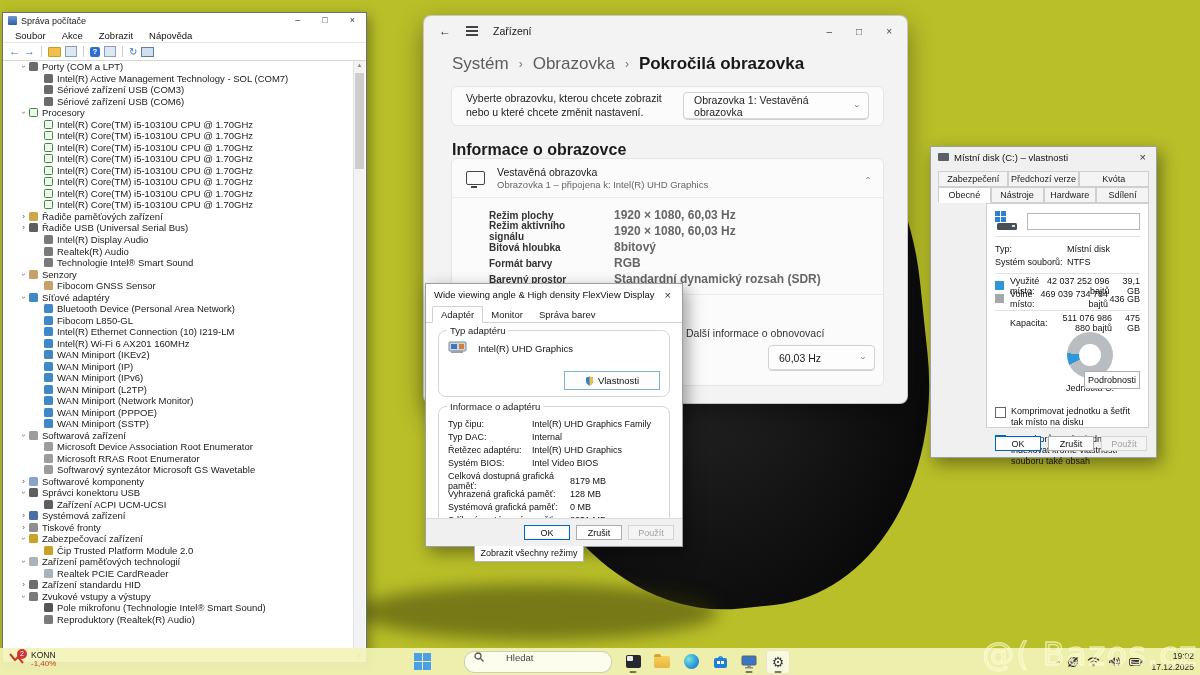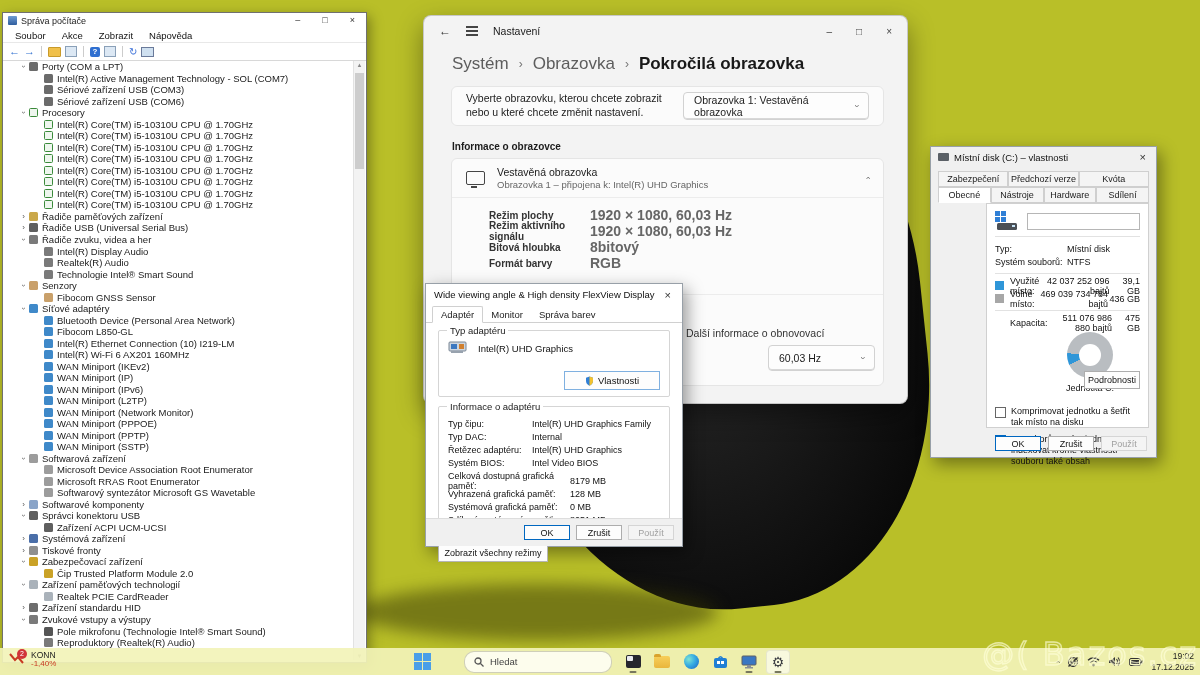--- a/index.html
+++ b/index.html
@@ -72,34 +72,34 @@
   .crumb-sep{font-size:12px;color:#767676;}
   .card{position:absolute;left:27px;width:433px;background:#fbfbfb;border:1px solid #e5e5e5;
     border-radius:6px;box-sizing:border-box;}
   .card1{top:70px;height:40px;display:flex;align-items:center;justify-content:space-between;padding:0 14px;}
   .card1-label{width:258px;font-size:10.5px;line-height:1.3;color:#1b1b1b;}
   .dropdown{height:26px;border:1px solid #d2d2d2;border-radius:4px;background:#fdfdfd;
     display:flex;align-items:center;gap:26px;padding:0 10px;font-size:10.5px;color:#1b1b1b;
     box-shadow:inset 0 -1px 0 #d8d8d8;}
   .chev{display:inline-block;transform:rotate(90deg);font-size:9px;color:#555;}
   .chev.up{transform:rotate(-90deg);}
-  .section-title{position:absolute;left:28px;top:125px;font-size:10px;font-weight:700;}
+  .section-title{position:absolute;left:28px;top:125px;font-size:16px;font-weight:700;}
   .card2{top:142px;height:228px;}
   .card2-header{height:38px;display:flex;align-items:center;gap:12px;padding:0 14px;
     border-bottom:1px solid #ececec;}
   .mon{width:17px;height:12px;border:1.5px solid #454545;border-radius:2px;position:relative;flex:none;}
   .mon::after{content:"";position:absolute;left:4px;bottom:-4px;width:6px;height:2px;background:#454545;}
   .card2-titles{display:flex;flex-direction:column;gap:1px;}
   .card2-title{font-size:10.5px;color:#1b1b1b;}
   .card2-sub{font-size:9.5px;color:#666;}
   .card2-header .chev{margin-left:auto;}
   .info-rows{padding:9px 0 0 37px;font-weight:bold;}
   .info-row{height:16px;display:flex;align-items:center;}
   .info-label{width:101px;font-size:10px;color:#333;}
-  .info-value{font-size:14px;color:#666;}
+  .info-value{font-size:12px;color:#666;margin-left:24px;}
   .refresh-row{position:absolute;left:0;right:0;top:135px;bottom:0;border-top:1px solid #ececec;}
   .refresh-label{position:absolute;left:234px;top:32px;font-size:10.5px;color:#333;white-space:nowrap;}
   .refresh-dd{position:absolute;right:8px;top:50px;width:85px;height:24px;justify-content:space-between;}
 
   
   .btn{height:15px;border:1px solid #adadad;background:#fdfdfd;display:flex;align-items:center;
     justify-content:center;font-size:9px;color:#111;box-sizing:border-box;}
   .btn.default{border:1px solid #0067c0;}
   .btn.disabled{color:#9f9f9f;border-color:#d5d5d5;background:#f4f4f4;}
 
@@ -107,33 +107,33 @@
   .win-ad{position:absolute;left:425px;top:283px;width:256px;height:262px;background:#fff;
     border:1px solid #98a0a8;box-shadow:4px 6px 16px rgba(0,0,0,.4);z-index:30;color:#111;}
   .ad-titlebar{height:21px;display:flex;align-items:center;padding:0 8px;gap:6px;}
   .ad-title{flex:1;font-size:9.5px;white-space:nowrap;overflow:hidden;}
   .x-btn{font-size:11px;color:#333;padding:0 3px;}
   .ad-tabs{display:flex;align-items:flex-end;padding:1px 6px 0;border-bottom:1px solid #d0d0d0;height:16px;}
   .ad-tab{padding:2px 8px 2px;font-size:9.5px;color:#222;}
   .ad-tab.active{border:1px solid #d0d0d0;border-bottom:1px solid #fff;background:#fff;
     border-radius:2px 2px 0 0;margin-bottom:-1px;}
   .ad-body{position:absolute;top:38px;left:0;right:0;bottom:27px;padding:8px 12px;box-sizing:border-box;}
-  .groupbox{position:relative;border:1px solid #d5d5d5;border-radius:2px;padding:10px 9px 7px;
+  .groupbox{position:relative;border:1px solid #d5d5d5;border-radius:8px;padding:10px 9px 7px;
     margin-bottom:9px;}
   .gb-title{position:absolute;top:-6px;left:8px;background:#fff;padding:0 3px;font-size:9.5px;color:#1a1a1a;}
   .gb1{height:48px;}
   .gb1-row{display:flex;align-items:center;gap:8px;}
   .btn-vlast{position:absolute;right:9px;bottom:6px;width:94px;height:17px;border:1px solid #7fb0e0;
     background:#fdfdfd;display:flex;align-items:center;justify-content:center;gap:4px;font-size:9.5px;}
   .ad-row{display:flex;height:13px;align-items:center;font-size:9px;}
   .ad-lab{width:84px;flex:none;}
   .ad-mem .ad-lab{width:122px;}
   .mem-gap{height:5px;}
   .btn-modes{width:108px;height:17px;border:1px solid #b5b5b5;background:#fdfdfd;display:flex;
-    align-items:center;justify-content:center;font-size:9px;}
+    align-items:center;justify-content:center;font-size:9px;margin-left:36px;}
   .ad-footer{position:absolute;left:0;right:0;bottom:0;height:27px;background:#f0f0f0;
     border-top:1px solid #ddd;display:flex;align-items:center;justify-content:flex-end;gap:6px;padding:0 8px;}
   .ad-footer .btn{width:46px;}
 
   
   .win-dk{position:absolute;left:930px;top:146px;width:225px;height:310px;background:#f0f0f0;
     border:1px solid #98a0a8;box-shadow:4px 6px 16px rgba(0,0,0,.4);z-index:25;color:#111;}
   .dk-titlebar{height:20px;display:flex;align-items:center;gap:5px;padding:0 7px;}
   .dk-title{flex:1;font-size:9.5px;white-space:nowrap;overflow:hidden;}
   .dk-mini-drive{width:11px;height:8px;background:#5a6066;border-radius:1px;flex:none;}
@@ -173,21 +173,21 @@
   .wg-ic{position:relative;width:17px;height:16px;}
   .wg-badge{position:absolute;top:-2px;right:-2px;width:10px;height:10px;border-radius:50%;
     background:#d13438;color:#fff;font-size:7px;line-height:10px;text-align:center;}
   .wg-txt{display:flex;flex-direction:column;line-height:1.1;}
   .wg-ticker{font-size:8.5px;color:#222;}
   .wg-change{font-size:8px;color:#c83a22;}
   .tb-center{position:absolute;left:50%;top:0;height:27px;transform:translateX(-50%);
     display:flex;align-items:center;gap:9px;}
   .tb-start{width:24px;height:24px;display:flex;align-items:center;justify-content:center;border-radius:4px;}
   .tb-search{width:128px;height:20px;border-radius:10px;background:rgba(255,255,248,.85);
-    border:1px solid rgba(120,120,90,.35);display:flex;align-items:center;gap:6px;padding:0 9px;
+    border:1px solid rgba(120,120,90,.35);display:flex;gap:22px;padding:0 9px;
     font-size:9.5px;color:#444;margin-left:21px;}
   .tb-icon{width:24px;height:24px;display:flex;align-items:center;justify-content:center;
     position:relative;border-radius:4px;}
   .tb-icon.active{background:rgba(255,255,255,.6);box-shadow:inset 0 0 0 1px rgba(0,0,0,.07);}
   .under{position:absolute;bottom:1px;left:50%;transform:translateX(-50%);width:7px;height:2px;
     border-radius:1px;background:#77775e;}
   .ic-appwin{width:15px;height:13px;background:#26262e;border-radius:2px;position:relative;}
   .ic-appwin::before{content:"";position:absolute;left:1px;top:1px;width:6px;height:5px;
     background:#e9e9ef;border-radius:1px;}
   .ic-folder{width:16px;height:12px;background:linear-gradient(#f7cf5a,#e9b63d);border-radius:2px;
@@ -295,25 +295,20 @@
       <div class="tree-row l1">
         <span class="twisty">›</span>
         <span class="dev-icon i-storage"></span>
         <span class="tree-label">Řadiče paměťových zařízení</span>
       </div>
       <div class="tree-row l1">
         <span class="twisty">›</span>
         <span class="dev-icon i-usb"></span>
         <span class="tree-label">Řadiče USB (Universal Serial Bus)</span>
       </div>
-      <div class="tree-row l1">
-        <span class="twisty e">›</span>
-        <span class="dev-icon i-audio"></span>
-        <span class="tree-label">Řadiče zvuku, videa a her</span>
-      </div>
       <div class="tree-row l2">
         <span class="dev-icon i-audio"></span>
         <span class="tree-label">Intel(R) Display Audio</span>
       </div>
       <div class="tree-row l2">
         <span class="dev-icon i-audio"></span>
         <span class="tree-label">Realtek(R) Audio</span>
       </div>
       <div class="tree-row l2">
         <span class="dev-icon i-audio"></span>
@@ -365,24 +360,20 @@
         <span class="dev-icon i-net"></span>
         <span class="tree-label">WAN Miniport (L2TP)</span>
       </div>
       <div class="tree-row l2">
         <span class="dev-icon i-net"></span>
         <span class="tree-label">WAN Miniport (Network Monitor)</span>
       </div>
       <div class="tree-row l2">
         <span class="dev-icon i-net"></span>
         <span class="tree-label">WAN Miniport (PPPOE)</span>
-      </div>
-      <div class="tree-row l2">
-        <span class="dev-icon i-net"></span>
-        <span class="tree-label">WAN Miniport (PPTP)</span>
       </div>
       <div class="tree-row l2">
         <span class="dev-icon i-net"></span>
         <span class="tree-label">WAN Miniport (SSTP)</span>
       </div>
       <div class="tree-row l1">
         <span class="twisty e">›</span>
         <span class="dev-icon i-sw"></span>
         <span class="tree-label">Softwarová zařízení</span>
       </div>
@@ -463,21 +454,21 @@
     <span class="sb-up">▲</span>
     <div class="sb-thumb"></div>
     <span class="sb-dn">▼</span>
   </div>
 </div>
 
 <div class="win-set">
   <div class="set-titlebar">
     <span class="set-back">←</span>
     <span class="burger"></span>
-    <span class="set-apptitle">Nastavení</span>
+    <span class="set-apptitle">Zařízení</span>
     <span class="set-caption">
       <span>–</span>
       <span>□</span>
       <span>×</span>
     </span>
   </div>
   <div class="crumbs" id="crumbs">
       <span class="crumb">Systém</span>
       <span class="crumb-sep">›</span>
       <span class="crumb">Obrazovka</span>
@@ -513,20 +504,24 @@
           <span class="info-label">Režim aktivního signálu</span>
           <span class="info-value">1920 × 1080, 60,03 Hz</span>
         </div>
         <div class="info-row">
           <span class="info-label">Bitová hloubka</span>
           <span class="info-value">8bitový</span>
         </div>
         <div class="info-row">
           <span class="info-label">Formát barvy</span>
           <span class="info-value">RGB</span>
+        </div>
+        <div class="info-row">
+          <span class="info-label">Barevný prostor</span>
+          <span class="info-value">Standardní dynamický rozsah (SDR)</span>
         </div>
       </div>
     <div class="refresh-row">
       <span class="refresh-label">Další informace o obnovovací</span>
       <div class="dropdown refresh-dd">
         <span>60,03 Hz</span>
         <span class="chev">›</span>
       </div>
     </div>
   </div>

